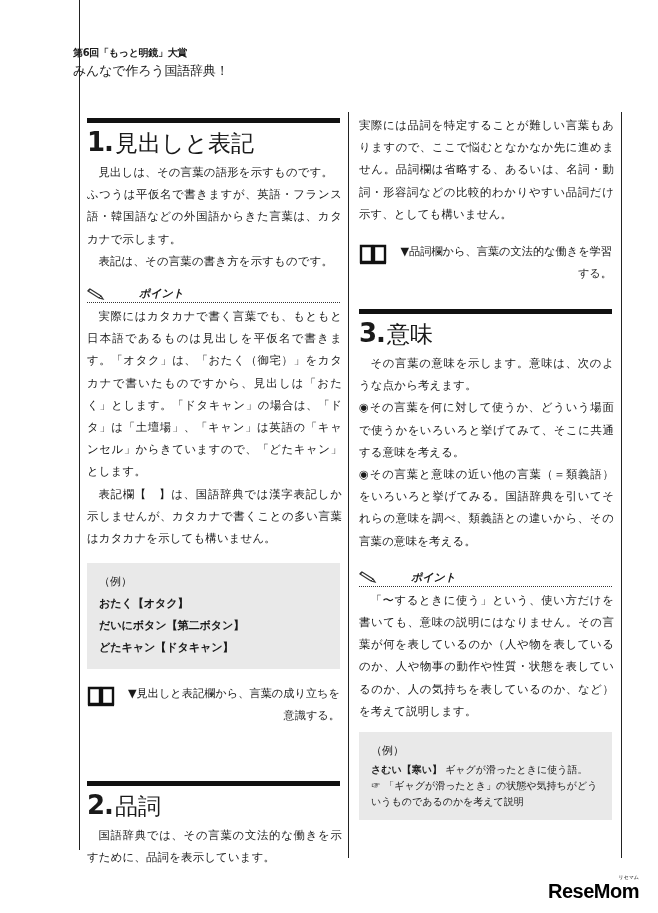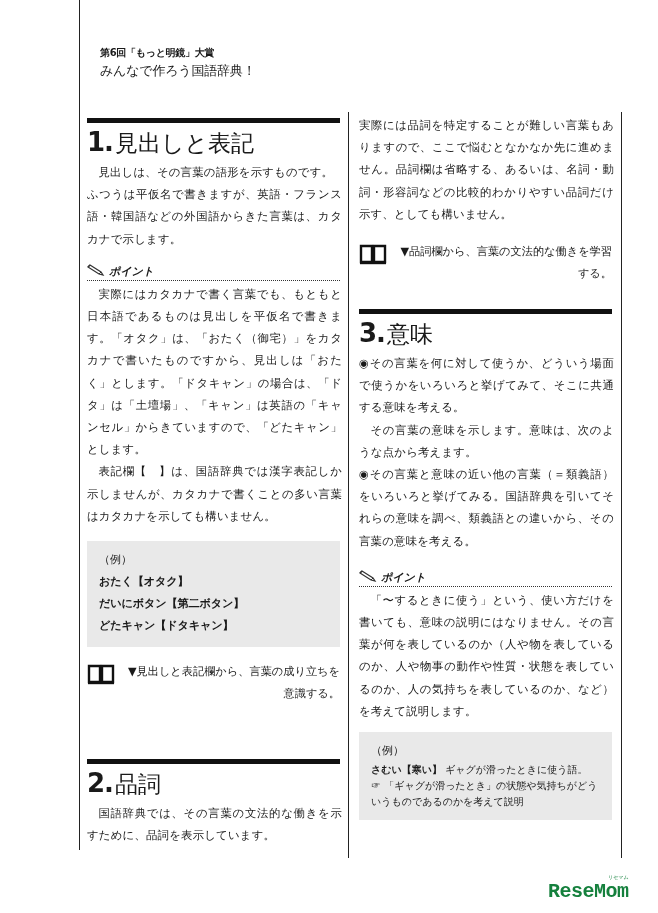--- a/index.html
+++ b/index.html
@@ -5,51 +5,51 @@
   * { box-sizing: border-box; margin: 0; padding: 0; }
   body {
     width: 658px; height: 913px; background: #ffffff; position: relative;
     font-family: "DejaVu Serif", "Liberation Serif", serif; color: #1a1a1a;
     overflow: hidden;
   }
   .rule-left { position: absolute; left: 79px; top: 0; width: 1px; height: 850px; background: #222; }
   .rule-mid { position: absolute; left: 348px; top: 112px; width: 1px; height: 746px; background: #222; }
   .rule-right { position: absolute; left: 621px; top: 112px; width: 1px; height: 746px; background: #222; }
 
-  .header { position: absolute; left: 100px; top: 46px; }
+  .header { position: absolute; left: 73px; top: 46px; }
   .header .sub { font-family: "DejaVu Sans", sans-serif; font-size: 10px; font-weight: bold; letter-spacing: -0.3px; }
   .header .main { font-family: "DejaVu Sans", sans-serif; font-size: 13px; margin-top: 2px; letter-spacing: -0.2px; }
 
   .col { position: absolute; width: 255px; }
   .col-left { left: 87px; top: 118px; }
   .col-right { left: 359px; top: 114px; }
 
   .sec-bar { height: 5px; background: #111; width: 253px; }
   .sec-title { display: flex; align-items: baseline; margin-top: 4px; margin-bottom: 2px; }
   .sec-num { font-family: "DejaVu Sans", sans-serif; font-weight: bold; font-size: 26px; letter-spacing: -1px; }
   .sec-label { font-family: "DejaVu Sans", sans-serif; font-size: 23px; margin-left: 2px; font-weight: normal; }
 
   p.body { font-size: 11.4px; line-height: 22.2px; text-align: justify; letter-spacing: 0.2px; }
   p.indent { text-indent: 1em; }
   .b { font-weight: bold; font-family: "DejaVu Sans", sans-serif; }
 
-  .point-head { display: flex; border-bottom: 1px dotted #333; padding-bottom: 1px; margin-bottom: 2px; width: 253px; }
+  .point-head { display: flex; align-items: center; border-bottom: 1px dotted #333; padding-bottom: 1px; margin-bottom: 2px; width: 253px; gap: 30px; }
   .point-head .pencil { width: 18px; height: 12px; margin-right: 4px; }
   .point-head .lbl { font-family: "DejaVu Sans", sans-serif; font-weight: bold; font-size: 11px; font-style: italic; }
 
   .example { background: #e9e9e9; width: 253px; padding: 8px 10px 10px 12px; }
   .example .ex-label { font-size: 11px; line-height: 22px; }
   .example .ex-item { font-family: "DejaVu Sans", sans-serif; font-weight: bold; font-size: 11.2px; line-height: 22px; letter-spacing: -0.2px; }
   .example .ex-text { font-size: 10px; line-height: 16px; }
 
   .book { display: flex; align-items: flex-start; width: 253px; }
   .book .icon { width: 28px; height: 22px; margin-right: 6px; flex: none; margin-top: 2px; }
   .book .txt { font-family: "DejaVu Sans", sans-serif; font-size: 11.2px; line-height: 22px; text-align: right; }
 
-  .logo { position: absolute; left: 548px; top: 880px; font-family: Liberation Mono, monospace; font-weight: bold; font-size: 20px; color: #15803d; letter-spacing: -0.5px; }
+  .logo { position: absolute; left: 548px; top: 880px; font-family: Liberation Sans, sans-serif; font-weight: bold; font-size: 20px; color: #000000; letter-spacing: -0.5px; }
   .logo small { position: absolute; right: 0; top: -6px; font-size: 5px; font-weight: normal; letter-spacing: 0; }
 </style>
 </head>
 <body>
 
 <div class="rule-left"></div>
 <div class="rule-mid"></div>
 <div class="rule-right"></div>
 
 <div class="header">
@@ -59,20 +59,21 @@
 
 <div class="col col-left">
   <section>
     <div class="sec-bar"></div>
     <div class="sec-title">
       <span class="sec-num">1.</span>
       <span class="sec-label">見出しと表記</span>
     </div>
     <p class="body indent">見出しは、その言葉の語形を示すものです。</p>
     <p class="body">ふつうは平仮名で書きますが、英語・フランス語・韓国語などの外国語からきた言葉は、カタカナで示します。</p>
+    <p class="body indent">表記は、その言葉の書き方を示すものです。</p>
 
     <div style="height:14px"></div>
     <div class="point-head">
       <svg class="pencil" viewBox="0 0 18 12">
         <path d="M1 3 L12 10 L16 11 L14 8 L3 1 Z" fill="none" stroke="#333" stroke-width="1.2"></path>
         <path d="M3 1 L1 3" stroke="#333" stroke-width="1.2"></path>
         <path d="M12 10 L14 8" stroke="#333" stroke-width="1"></path>
       </svg>
       <span class="lbl">ポイント</span>
     </div>
@@ -120,22 +121,22 @@
     </svg>
     <span class="txt">▼品詞欄から、言葉の文法的な働きを学習する。</span>
   </div>
 
   <section style="margin-top:24px">
     <div class="sec-bar"></div>
     <div class="sec-title">
       <span class="sec-num">3.</span>
       <span class="sec-label">意味</span>
     </div>
+    <p class="body indent">その言葉の意味を示します。意味は、次のような点から考えます。</p>
     <p class="body">◉その言葉を何に対して使うか、どういう場面で使うかをいろいろと挙げてみて、そこに共通する意味を考える。</p>
-    <p class="body indent">その言葉の意味を示します。意味は、次のような点から考えます。</p>
     <p class="body">◉その言葉と意味の近い他の言葉（＝類義語）をいろいろと挙げてみる。国語辞典を引いてそれらの意味を調べ、類義語との違いから、その言葉の意味を考える。</p>
 
     <div style="height:18px"></div>
     <div class="point-head">
       <svg class="pencil" viewBox="0 0 18 12">
         <path d="M1 3 L12 10 L16 11 L14 8 L3 1 Z" fill="none" stroke="#333" stroke-width="1.2"></path>
         <path d="M3 1 L1 3" stroke="#333" stroke-width="1.2"></path>
         <path d="M12 10 L14 8" stroke="#333" stroke-width="1"></path>
       </svg>
       <span class="lbl">ポイント</span>

